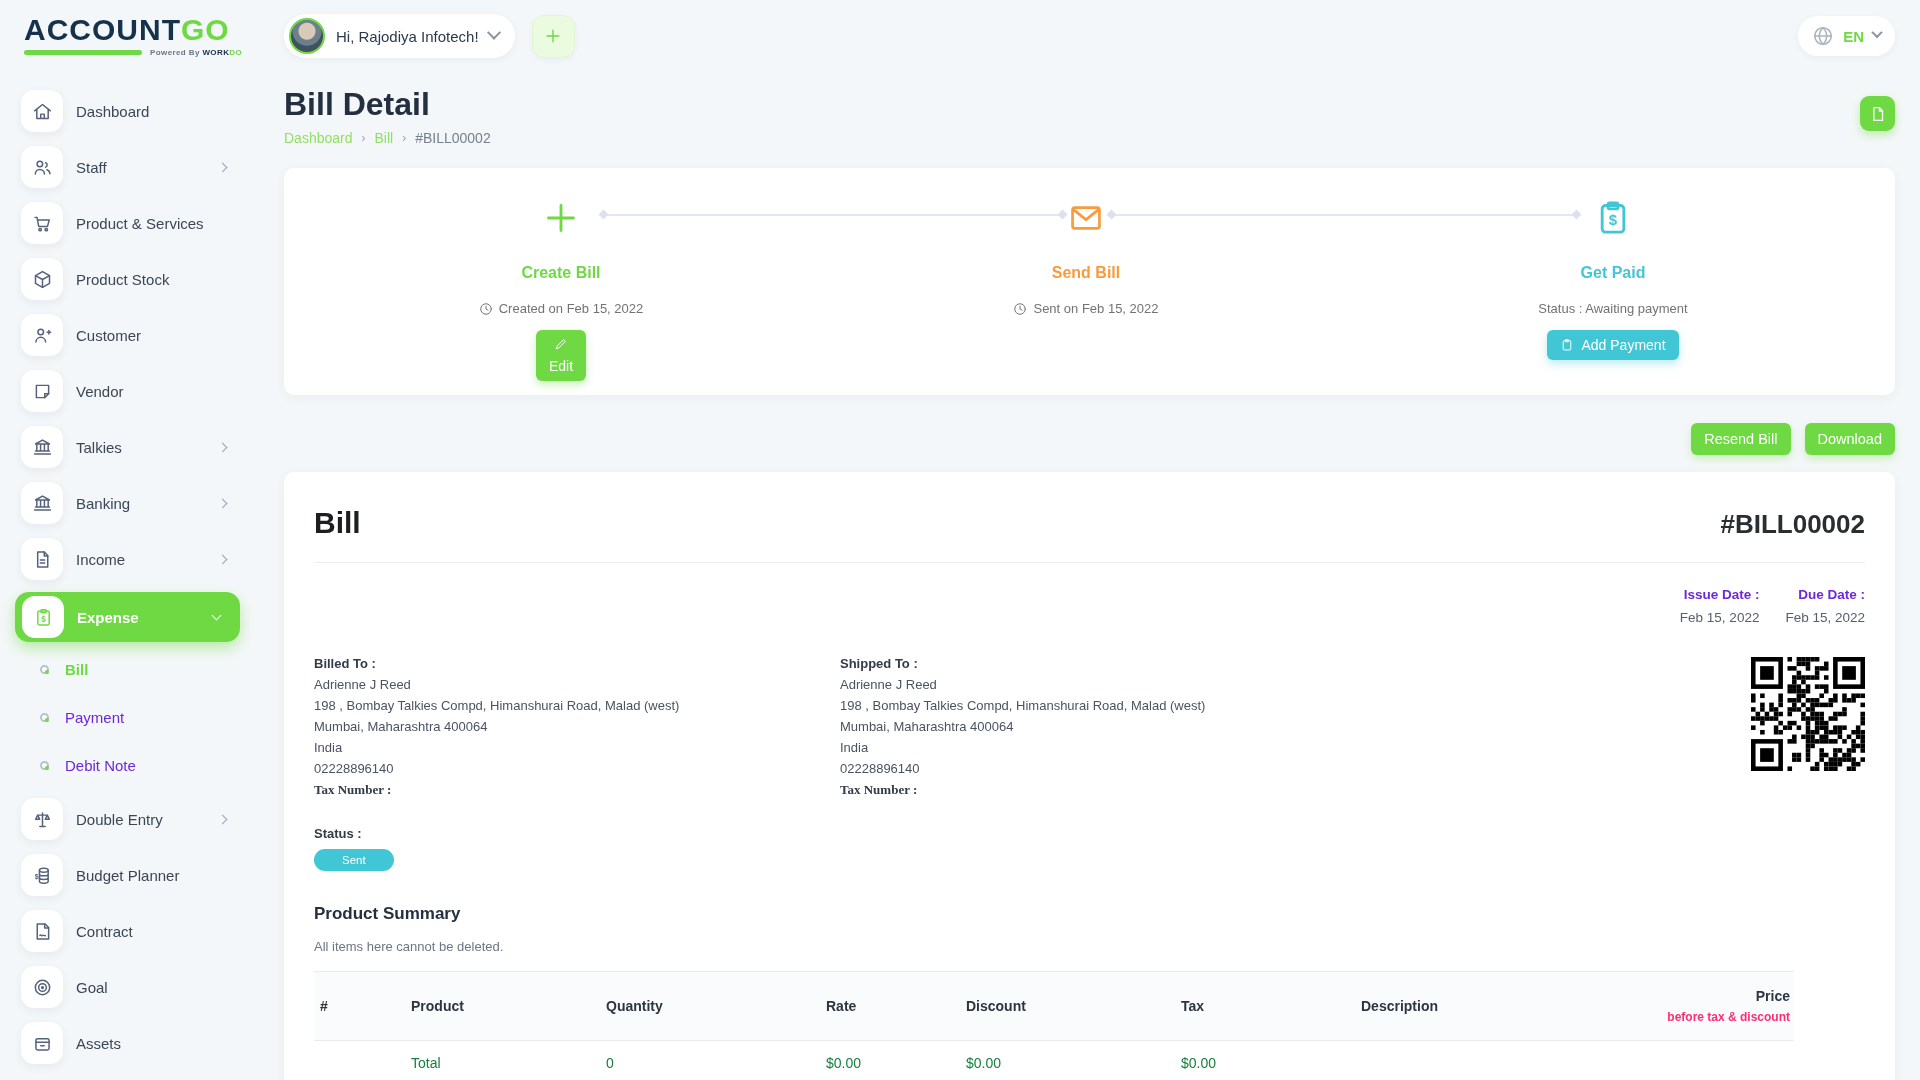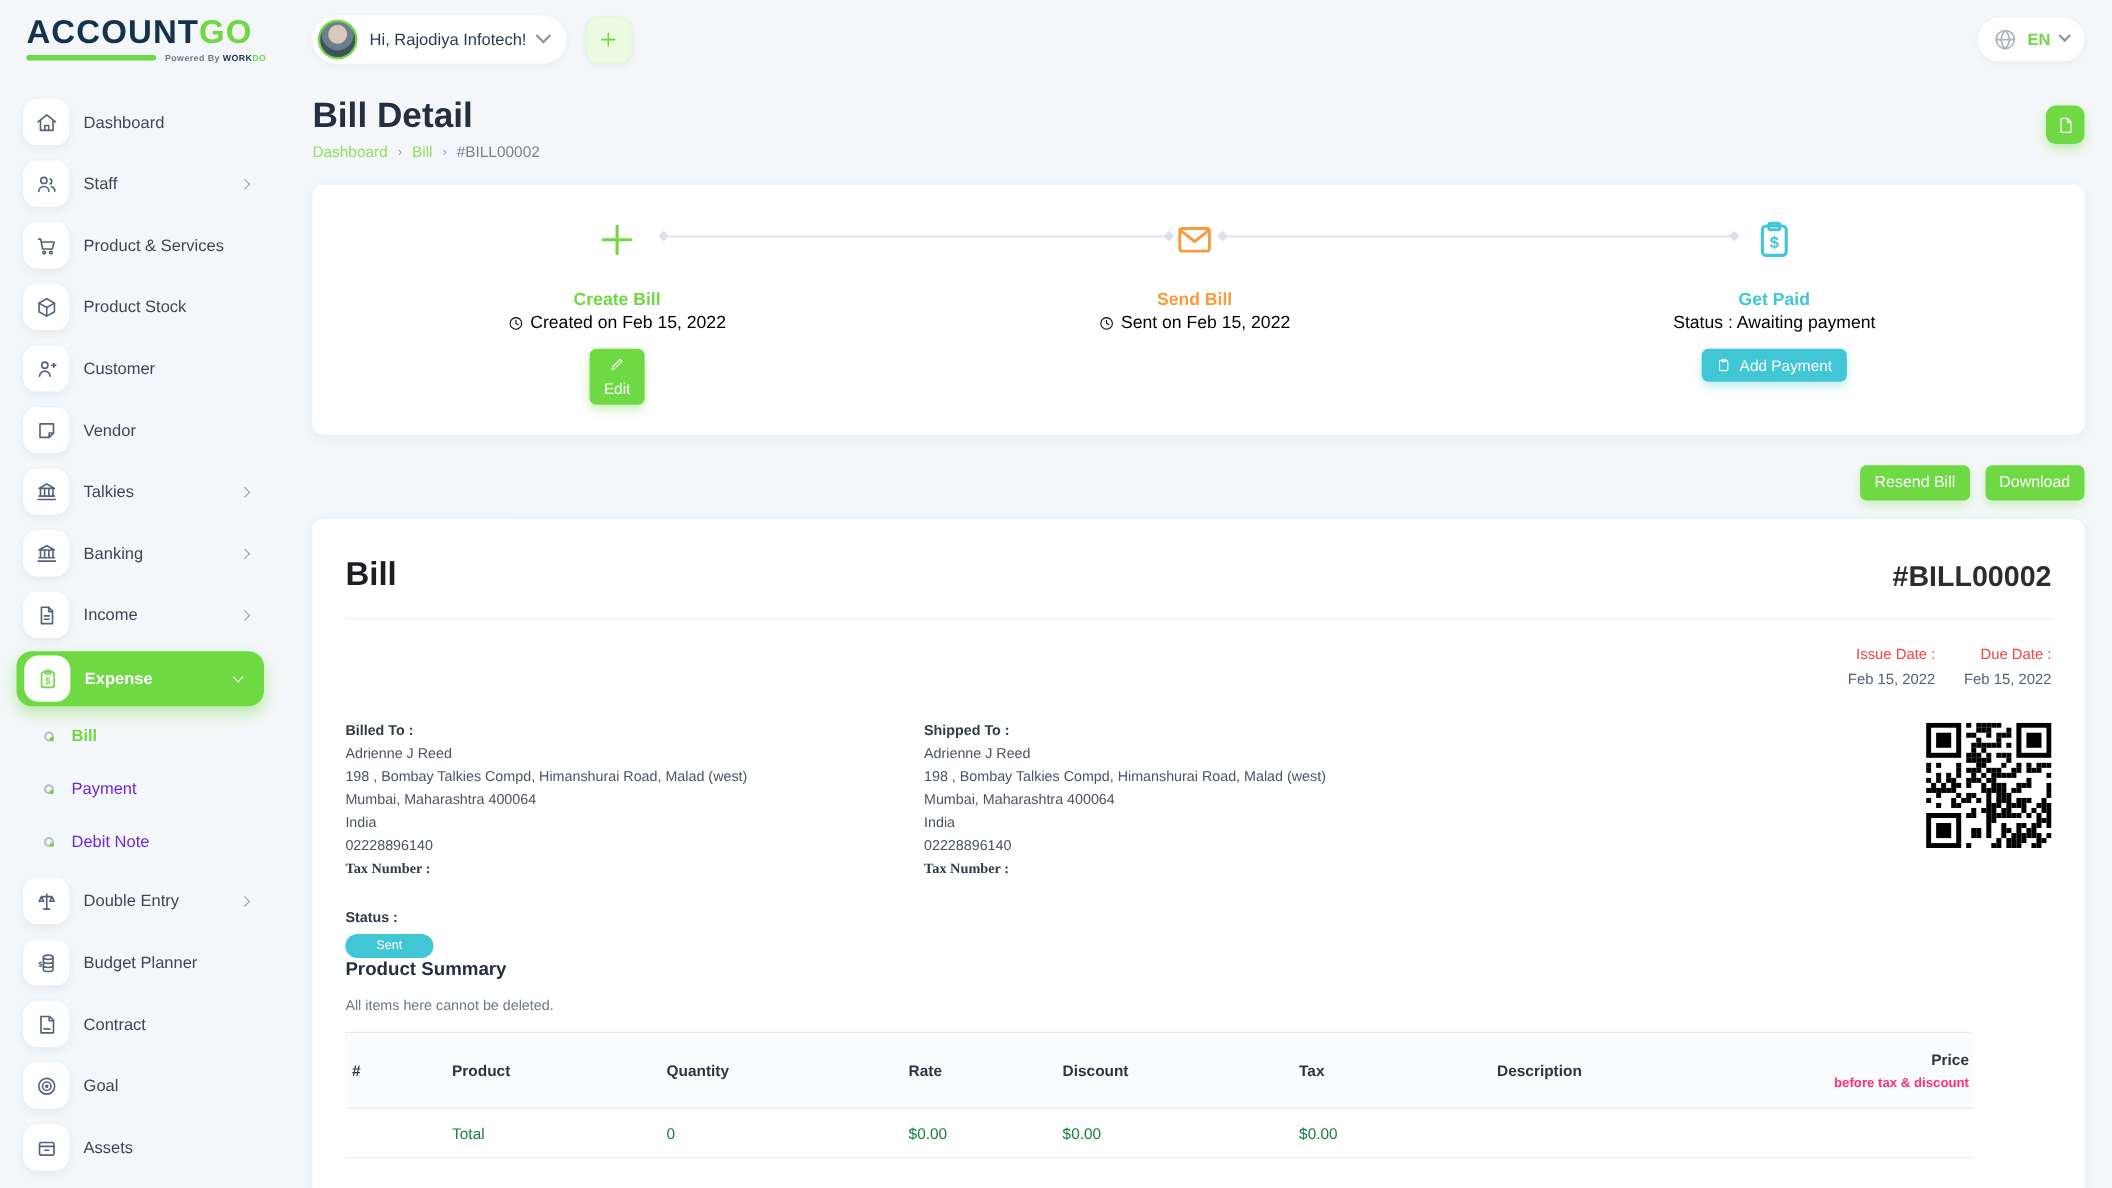--- a/index.html
+++ b/index.html
@@ -70,21 +70,21 @@
   .bc-cur { color:#76808f;}
   .doc-btn { margin-left:auto; width:35px; height:35px; margin-top:10px; background:var(--green); border-radius:9px;
     color:#fff; display:flex; align-items:center; justify-content:center; cursor:pointer; box-shadow:0 4px 10px rgba(111,217,67,.4);}
 
   
   .card { background:#fff; border-radius:10px; box-shadow:0 3px 12px rgba(40,60,90,.05);}
   .stepper { margin-top:22px; height:227px; position:relative;}
   .step { position:absolute; top:26px; width:360px; text-align:center;}
   .step-icon { height:48px; display:flex; align-items:center; justify-content:center;}
   .step-title { margin-top:22px; font-size:16px; font-weight:bold;}
-  .step-sub { margin-top:3px; font-size:16px; color:#000000; display:flex; justify-content:center; align-items:center; gap:6px;}
+  .step-sub { margin-top:19px; font-size:13px; color:#737373; display:flex; justify-content:center; align-items:center; gap:6px;}
   .step-btnrow { margin-top:14px; }
   .sbtn { display:inline-flex; align-items:center; gap:7px; border:none; color:#fff; font-size:14px;
     border-radius:6px; padding:7px 13px; cursor:pointer; font-family:inherit;}
   .sbtn.green{ background:var(--green); box-shadow:0 4px 9px rgba(111,217,67,.35);flex-direction:column;}
   .sbtn.teal{ background:var(--teal); box-shadow:0 4px 9px rgba(65,198,213,.35);}
   .conn { position:absolute; top:46px; height:2px; background:#e4e7f2;}
   .conn::before,.conn::after{ content:""; position:absolute; top:-3px; width:7px; height:7px; background:#dde1ef; transform:rotate(45deg);}
   .conn::before{ left:-2px;} .conn::after{ right:-2px;}
 
   
@@ -93,32 +93,32 @@
     border-radius:6px; cursor:pointer; font-family:inherit; box-shadow:0 4px 9px rgba(111,217,67,.3);}
 
   
   .bill-card { margin-top:17px; padding:34px 30px 0 30px; min-height:640px;}
   .bill-head { display:flex; align-items:flex-end;}
   .bill-h1 { font-size:30px; font-weight:bold; color:#1c1e21;}
   .bill-no { margin-left:auto; font-size:26px; font-weight:600; color:#2a2d31;}
   .bill-div { height:1px; background:#ededf1; margin-top:22px;}
   .dates { display:flex; justify-content:flex-end; gap:26px; margin-top:24px;}
   .date-col { text-align:right;}
-  .date-lb { font-size:13.5px; font-weight:normal; color:#ef4444;}
+  .date-lb { font-size:13.5px; font-weight:bold; color:#6d28d9;}
   .date-val { margin-top:8px; font-size:13.5px; color:#55606e;}
   .addr-row { display:flex; margin-top:28px;}
   .addr { width:526px; font-size:13px; color:#4a5361; line-height:21px;}
   .addr-lb { font-weight:bold; color:#323b48;}
   .addr-tax { font-weight:bold; color:#323b48;font-family:Liberation Serif, serif;}
   .qr-box { margin-left:auto; width:114px; height:114px; margin-top:4px;}
   .status-wrap { margin-top:26px;}
   .status-lb { font-size:13px; font-weight:bold; color:#323b48;}
   .status-pill { margin-top:8px; display:inline-block; background:var(--teal); color:#fff;
     font-size:11.5px; padding:5px 28px; border-radius:13px;}
-  .ps-title { font-size:17px; font-weight:bold; color:#24303f;}
+  .ps-title { margin-top:33px; font-size:17px; font-weight:bold; color:#24303f;}
   .ps-note { margin-top:15px; font-size:13px; color:#6b7686;}
   table.items { width:1480px; border-collapse:collapse; margin-top:17px; font-size:14px;}
   table.items thead tr { background:#fafbfc; border-top:1px solid #e8eaee; border-bottom:1px solid #e8eaee;}
   table.items th { text-align:left; font-weight:bold; color:#2c3540; padding:16px 12px; vertical-align:middle;}
   table.items th.num { padding-left:6px;}
   table.items th.price { text-align:right; padding-right:4px;}
   .price-note { margin-top:6px; font-size:12px; font-weight:bold; color:var(--pink);}
   table.items td { padding:14px 12px; color:#15803d; border-bottom:1px solid #e8eaee;}
   .subtotal { width:1480px; display:flex; justify-content:flex-end; align-items:flex-start; padding-top:12px; font-size:14.5px;}
 </style>

